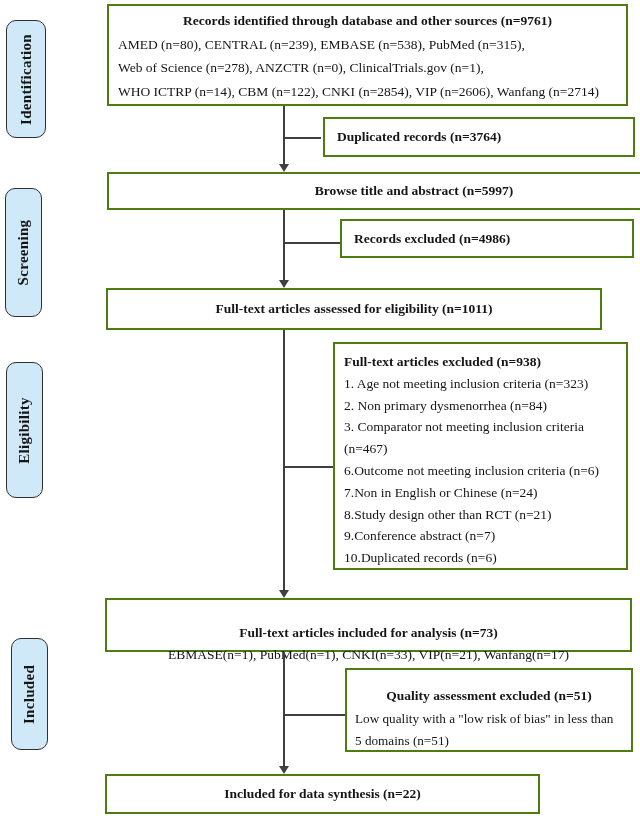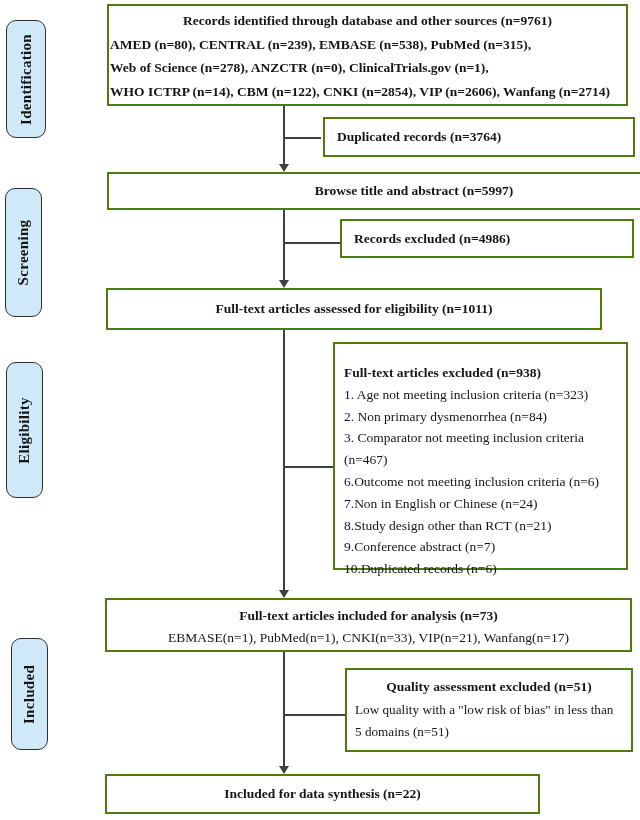--- a/index.html
+++ b/index.html
@@ -19,30 +19,30 @@
   }
   .box {
     position:absolute; background:#ffffff; border:2px solid #4d7c0f;
     box-sizing:border-box; font-size:13.5px; line-height:21.5px;
   }
   .bold { font-weight:bold; }
   .flexctr { display:flex; align-items:center; justify-content:center; }
   .flexleft { display:flex; align-items:center; }
 
   .box-records { padding-top:3px; }
-  .box-records .bline { padding-left:1px; line-height:23.5px; white-space:nowrap;font-weight:bold; }
+  .box-records .bline { padding-left:9px; line-height:23.5px; white-space:nowrap; }
   .box-records .btitle { text-align:center; line-height:23.5px; font-weight:bold; }
 
-  .box-ftexcluded { padding:18px 0 0 9px; }
+  .box-ftexcluded { padding:7px 0 0 9px; }
   .box-ftexcluded div { white-space:nowrap; line-height:21.8px; }
 
-  .box-ftincluded { padding-top:5px; }
+  .box-ftincluded { padding-top:22px; }
   .box-ftincluded div { text-align:center; line-height:21.5px; white-space:nowrap; }
 
-  .box-quality { padding-top:6px; }
+  .box-quality { padding-top:15px; }
   .box-quality .qtitle { text-align:center; font-weight:bold; line-height:22.5px; }
   .box-quality .qline { padding-left:8px; white-space:nowrap; line-height:22.5px; font-size:13.2px; }
 
   .sidebox { padding-left:12px; font-weight:bold; }
 
   .vline { position:absolute; width:2px; background:#404040; }
   .hline { position:absolute; height:2px; background:#404040; }
   .arrow {
     position:absolute; width:0; height:0;
     border-left:5px solid transparent; border-right:5px solid transparent;

